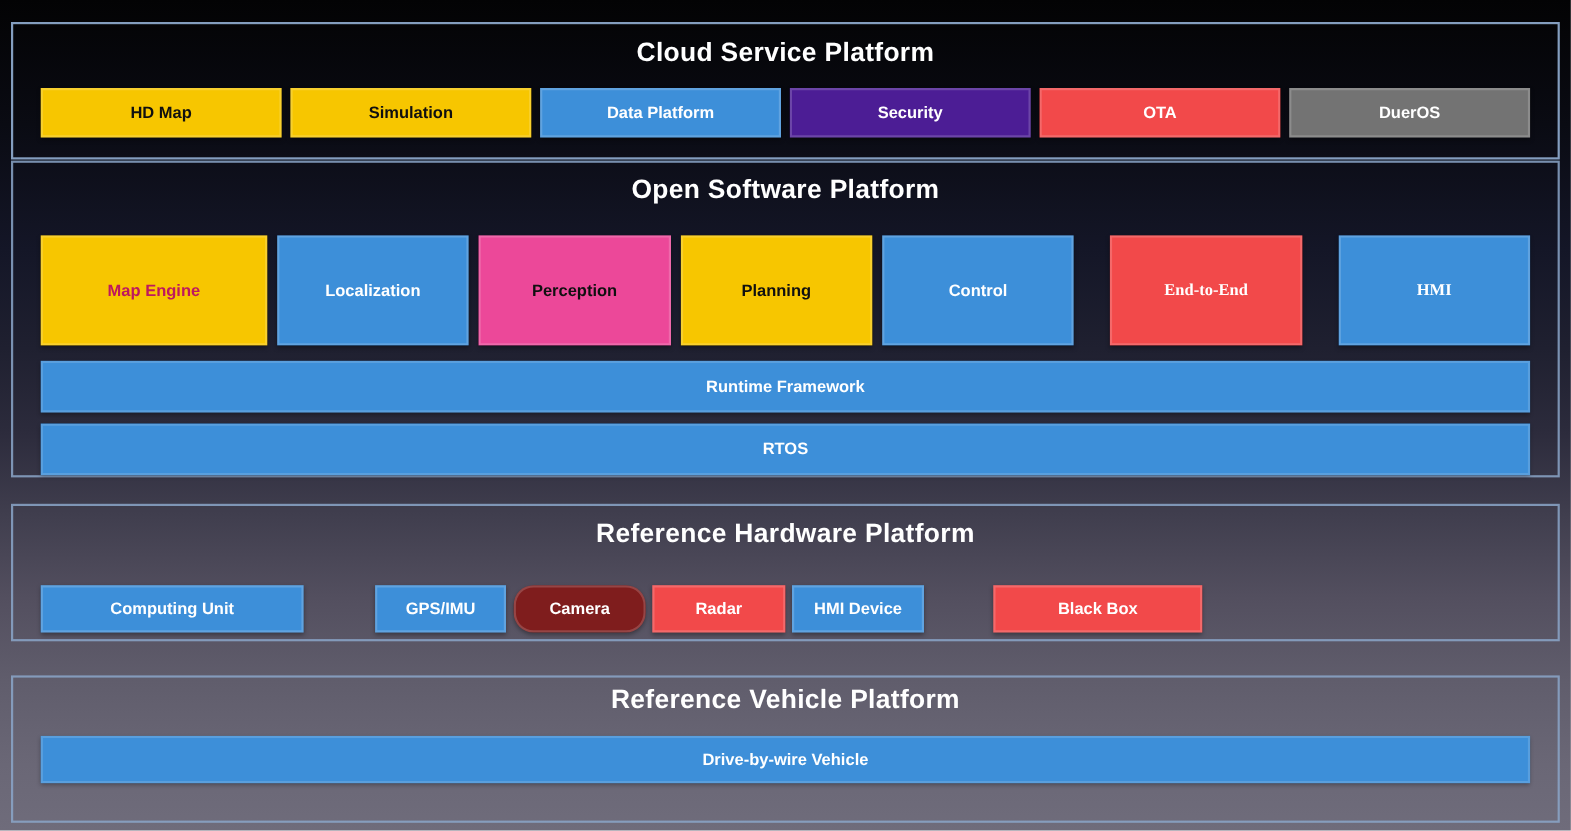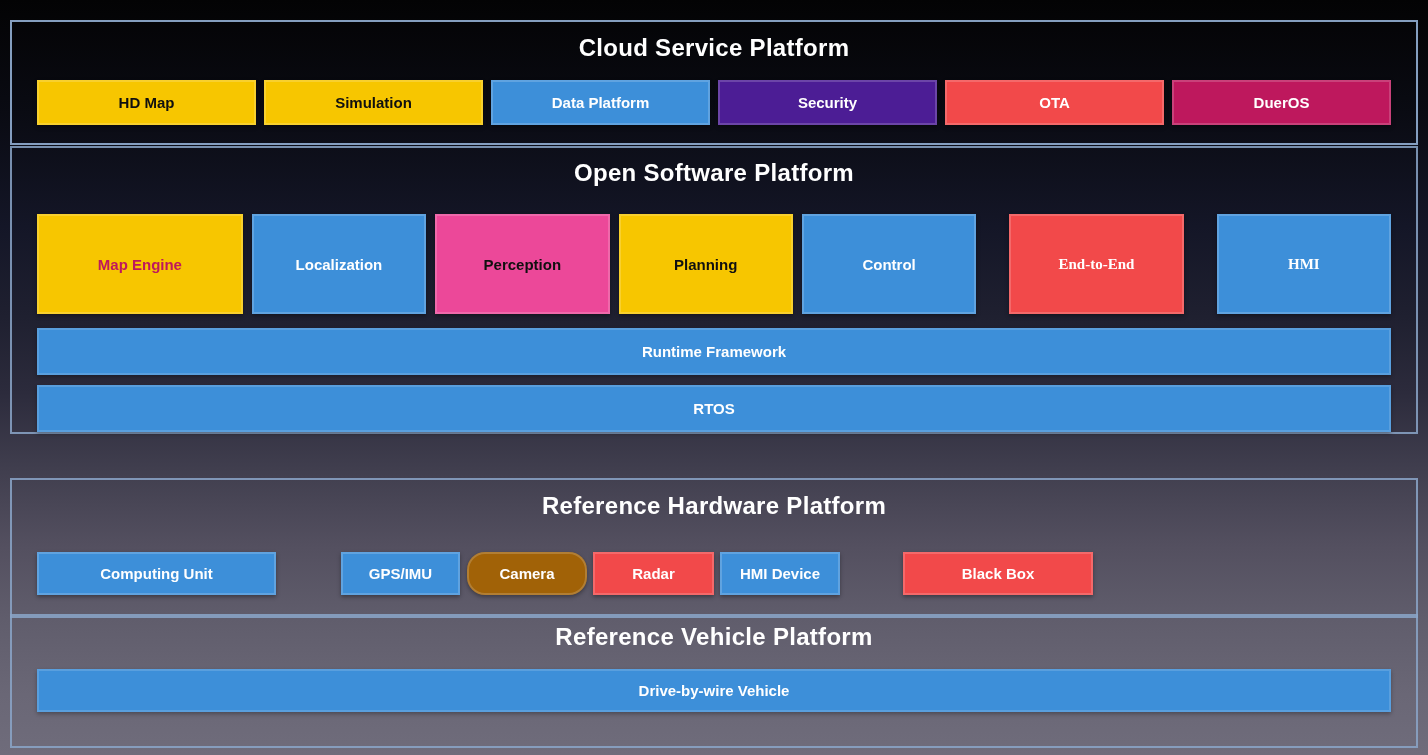--- a/index.html
+++ b/index.html
@@ -11,21 +11,21 @@
       #2c2b3c 52%, #403e4e 62%, #534f5f 72%, #605d6c 82%,
       #6a6776 92%, #6f6c7b 100%);
   }
   .sec{
     position:absolute;left:10px;width:1408px;
     border:2px solid rgba(139,166,201,0.85);
     box-sizing:border-box;
   }
   .sec1{top:20px;height:125px;border-color:rgba(139,166,201,0.95);}
   .sec2{top:146px;height:288px;}
-  .sec3{top:458px;height:140px;margin-top:20px;}
+  .sec3{top:458px;height:125px;}
   .sec4{top:614px;height:134px;}
   .sec-title{
     text-align:center;font-size:24px;font-weight:bold;color:#ffffff;
     line-height:28px;letter-spacing:0.3px;
   }
   .sec1 .sec-title{margin-top:12px;}
   .sec2 .sec-title{margin-top:11px;}
   .sec3 .sec-title{margin-top:12px;}
   .sec4 .sec-title{margin-top:7px;}
   .row{position:absolute;left:25px;right:25px;display:flex;}
@@ -63,21 +63,21 @@
 <body>
 
 <div class="sec sec1">
   <div class="sec-title">Cloud Service Platform</div>
   <div class="row row1">
     <div class="tile" style="background: rgb(247, 198, 0); color: rgb(16, 16, 16);">HD Map</div>
     <div class="tile" style="background: rgb(247, 198, 0); color: rgb(16, 16, 16);">Simulation</div>
     <div class="tile" style="background: rgb(61, 143, 217); color: rgb(255, 255, 255);">Data Platform</div>
     <div class="tile" style="background: #4c1d95; color: rgb(255, 255, 255);">Security</div>
     <div class="tile" style="background: rgb(242, 73, 74); color: rgb(255, 255, 255);">OTA</div>
-    <div class="tile" style="background: #be185d; color: rgb(255, 255, 255);">DuerOS</div>
+    <div class="tile" style="background: #737373; color: rgb(255, 255, 255);">DuerOS</div>
   </div>
 </div>
 
 <div class="sec sec2">
   <div class="sec-title">Open Software Platform</div>
   <div class="row row2">
     <div class="tile" style="background: rgb(247, 198, 0); color: #be185d; text-align: right;">Map Engine</div>
     <div class="tile" style="background: rgb(61, 143, 217); color: rgb(255, 255, 255);">Localization</div>
     <div class="tile" style="background: #ec4899; color: rgb(16, 16, 16);">Perception</div>
     <div class="tile" style="background: rgb(247, 198, 0); color: rgb(16, 16, 16);">Planning</div>
@@ -87,21 +87,21 @@
   </div>
   <div class="bar b1" style="background: rgb(61, 143, 217); color: rgb(255, 255, 255);">Runtime Framework</div>
   <div class="bar b2" style="background: rgb(61, 143, 217); color: rgb(255, 255, 255);">RTOS</div>
 </div>
 
 <div class="sec sec3">
   <div class="sec-title">Reference Hardware Platform</div>
   <div class="row row3">
     <div class="tile" style="background: rgb(61, 143, 217); color: rgb(255, 255, 255);">Computing Unit</div>
     <div class="tile" style="background: rgb(61, 143, 217); color: rgb(255, 255, 255);">GPS/IMU</div>
-    <div class="tile" style="background: #a16207; color: rgb(255, 255, 255); border-radius: 18px;">Camera</div>
+    <div class="tile" style="background: #7f1d1d; color: rgb(255, 255, 255); border-radius: 18px;">Camera</div>
     <div class="tile" style="background: rgb(242, 73, 74); color: rgb(255, 255, 255);">Radar</div>
     <div class="tile" style="background: rgb(61, 143, 217); color: rgb(255, 255, 255);">HMI Device</div>
     <div class="tile" style="background: rgb(242, 73, 74); color: rgb(255, 255, 255);">Black Box</div>
   </div>
 </div>
 
 <div class="sec sec4">
   <div class="sec-title">Reference Vehicle Platform</div>
   <div class="bar b1" style="background: rgb(61, 143, 217); color: rgb(255, 255, 255);">Drive-by-wire Vehicle</div>
 </div>

